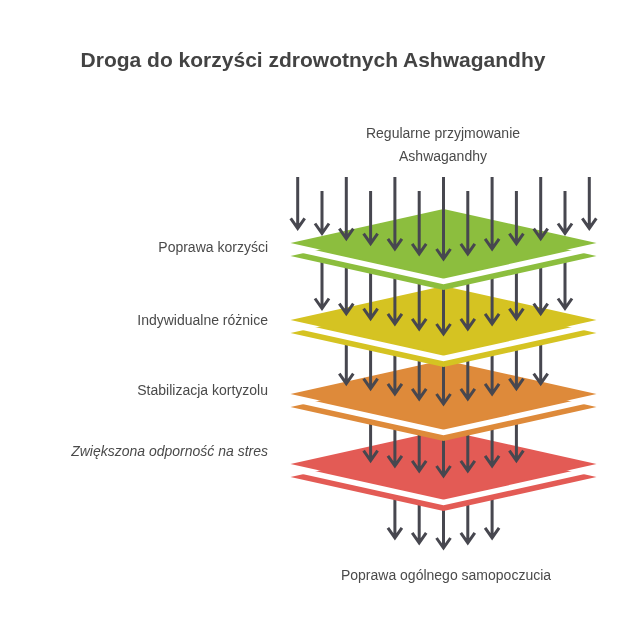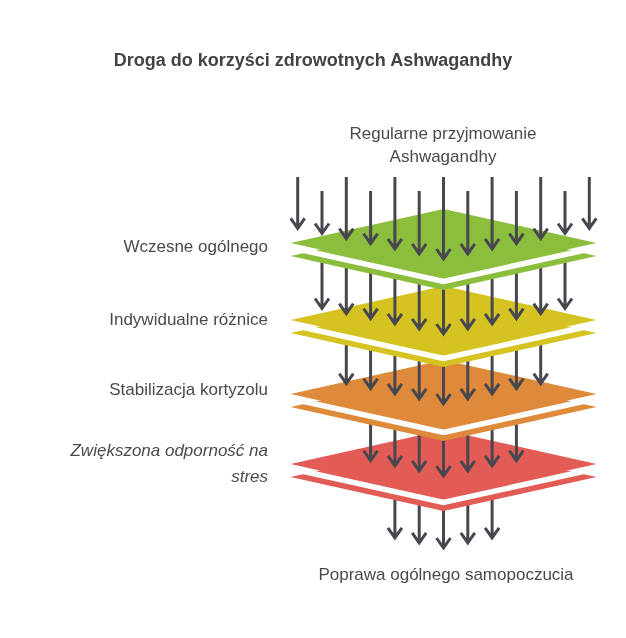--- a/index.html
+++ b/index.html
@@ -9,28 +9,28 @@
     height: 638px;
     background: #ffffff;
     overflow: hidden;
     font-family: "Liberation Sans", "DejaVu Sans", sans-serif;
     color: #4a4a4a;
   }
   .title {
     position: absolute;
     top: 47px; left: 0; width: 626px;
     text-align: center;
-    font-size: 18px;
+    font-size: 21px;
     font-weight: 700;
     line-height: 26px;
     color: #434343;
   }
   .label {
     position: absolute;
-    font-size: 17px;
+    font-size: 14px;
     line-height: 24px;
     color: #4a4a4a;
   }
   .top-label {
     top: 122px; left: 323px; width: 240px;
     text-align: center;
     line-height: 23px;
   }
   .side-label {
     text-align: right;
@@ -66,20 +66,20 @@
       <polygon points="443.5,299 596.5,333 443.5,367 290.5,333" fill="#d5c322"></polygon>
       <path d="M290.5 324.5L443.5 358.5L596.5 324.5" fill="none" stroke="#ffffff" stroke-width="5.5"></path>
       <polygon points="443.5,286 596.5,320 443.5,354 290.5,320" fill="#d5c322"></polygon>
       <path d="M322.0 257.5L322.0 308.5M315.0 298.5L322.0 308.5L329.0 298.5M346.3 262.6L346.3 313.6M339.3 303.6L346.3 313.6L353.3 303.6M370.6 267.7L370.6 318.7M363.6 308.7L370.6 318.7L377.6 308.7M394.9 272.8L394.9 323.8M387.9 313.8L394.9 323.8L401.9 313.8M419.2 277.9L419.2 328.9M412.2 318.9L419.2 328.9L426.2 318.9M443.5 283.0L443.5 334.0M436.5 324.0L443.5 334.0L450.5 324.0M467.8 277.9L467.8 328.9M460.8 318.9L467.8 328.9L474.8 318.9M492.1 272.8L492.1 323.8M485.1 313.8L492.1 323.8L499.1 313.8M516.4 267.7L516.4 318.7M509.4 308.7L516.4 318.7L523.4 308.7M540.7 262.6L540.7 313.6M533.7 303.6L540.7 313.6L547.7 303.6M565.0 257.5L565.0 308.5M558.0 298.5L565.0 308.5L572.0 298.5" fill="none" stroke="#47474f" stroke-width="3"></path>
       <polygon points="443.5,222 596.5,256 443.5,290 290.5,256" fill="#8cbe3e"></polygon>
       <path d="M290.5 247.5L443.5 281.5L596.5 247.5" fill="none" stroke="#ffffff" stroke-width="5.5"></path>
       <polygon points="443.5,209 596.5,243 443.5,277 290.5,243" fill="#8cbe3e"></polygon>
       <path d="M297.7 177.0L297.7 228.4M290.7 218.4L297.7 228.4L304.7 218.4M322.0 191.0L322.0 233.5M315.0 223.5L322.0 233.5L329.0 223.5M346.3 177.0L346.3 238.6M339.3 228.6L346.3 238.6L353.3 228.6M370.6 191.0L370.6 243.7M363.6 233.7L370.6 243.7L377.6 233.7M394.9 177.0L394.9 248.8M387.9 238.8L394.9 248.8L401.9 238.8M419.2 191.0L419.2 253.9M412.2 243.9L419.2 253.9L426.2 243.9M443.5 177.0L443.5 259.0M436.5 249.0L443.5 259.0L450.5 249.0M467.8 191.0L467.8 253.9M460.8 243.9L467.8 253.9L474.8 243.9M492.1 177.0L492.1 248.8M485.1 238.8L492.1 248.8L499.1 238.8M516.4 191.0L516.4 243.7M509.4 233.7L516.4 243.7L523.4 233.7M540.7 177.0L540.7 238.6M533.7 228.6L540.7 238.6L547.7 228.6M565.0 191.0L565.0 233.5M558.0 223.5L565.0 233.5L572.0 223.5M589.3 177.0L589.3 228.4M582.3 218.4L589.3 228.4L596.3 218.4" fill="none" stroke="#47474f" stroke-width="3"></path>
     </svg>
 
-  <div class="label side-label" style="top:235px">Wczesne ogólnego</div>
+  <div class="label side-label" style="top:235px">Poprawa korzyści</div>
   <div class="label side-label" style="top:308px">Indywidualne różnice</div>
   <div class="label side-label" style="top:378px">Stabilizacja kortyzolu</div>
   <div class="label side-label two-line" style="top:438px">Zwiększona odporność na stres</div>
 
   <div class="label bottom-label">Poprawa ogólnego samopoczucia</div>
 
 </div>
 
 </body></html>

